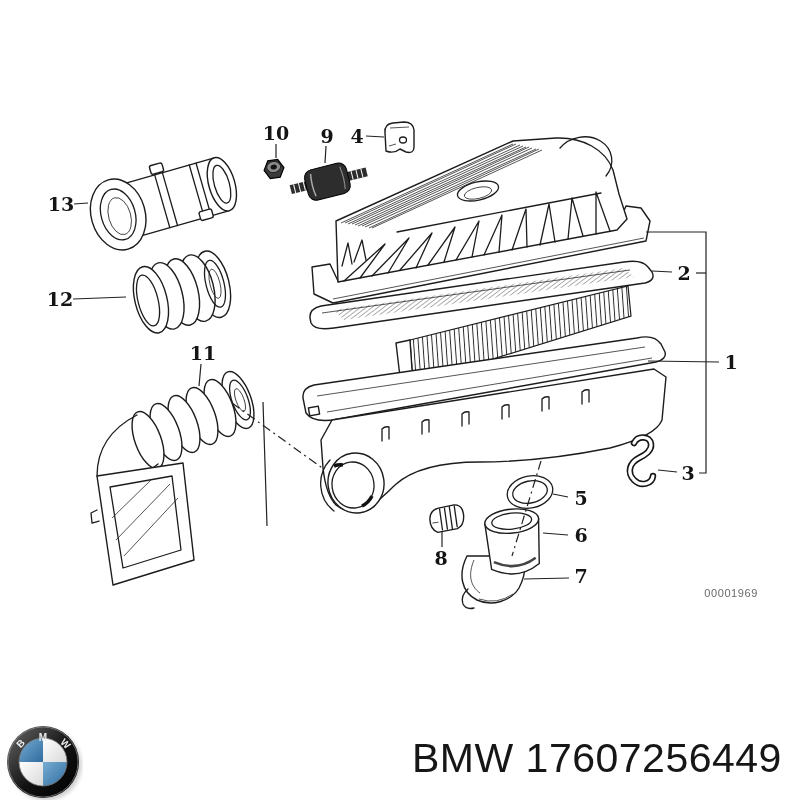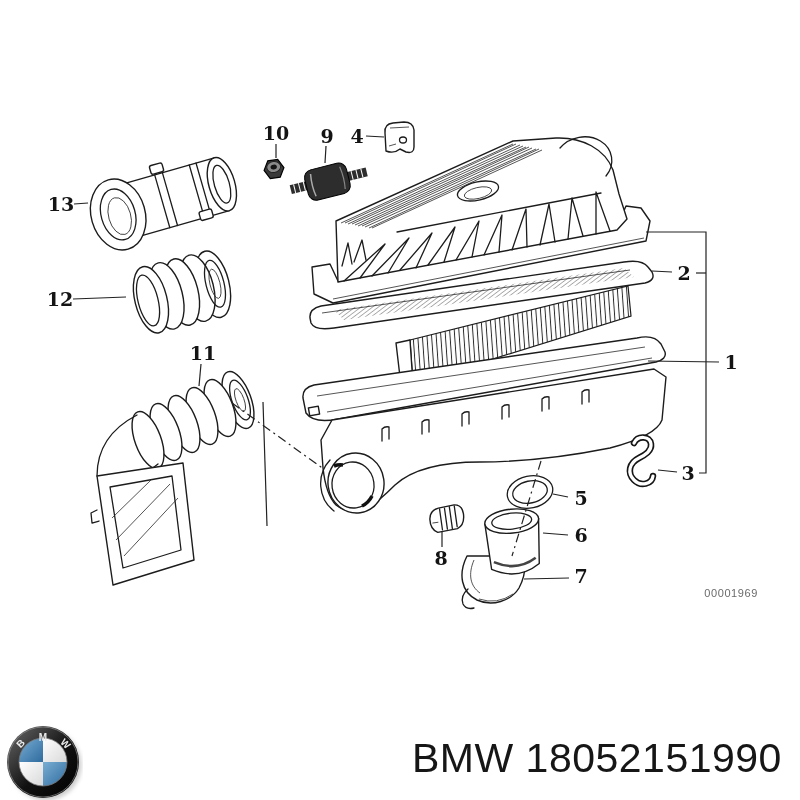--- a/index.html
+++ b/index.html
@@ -288,15 +288,15 @@
     <path d="M40,40 L40,16 A24,24 0 0 1 64,40 Z" fill="url(#bmwWhite)"></path>
     <path d="M40,40 L64,40 A24,24 0 0 1 40,64 Z" fill="url(#bmwBlue)"></path>
     <path d="M40,40 L40,64 A24,24 0 0 1 16,40 Z" fill="url(#bmwWhite)"></path>
     <circle cx="40" cy="40" r="24" fill="none" stroke="#777" stroke-width="0.8"></circle>
     <text x="20" y="24" transform="rotate(-45 20 24)" text-anchor="middle" font-size="10" font-weight="700" font-family="Liberation Sans, sans-serif" fill="#eaeaea">B</text>
     <text x="40" y="18.5" text-anchor="middle" font-size="10" font-weight="700" font-family="Liberation Sans, sans-serif" fill="#eaeaea">M</text>
     <text x="60" y="24" transform="rotate(45 60 24)" text-anchor="middle" font-size="10" font-weight="700" font-family="Liberation Sans, sans-serif" fill="#eaeaea">W</text>
   </svg>
 </div>
 
-<div class="footer-title">BMW 18052151990</div>
+<div class="footer-title">BMW 17607256449</div>
 
 </div>
 
 </body></html>

